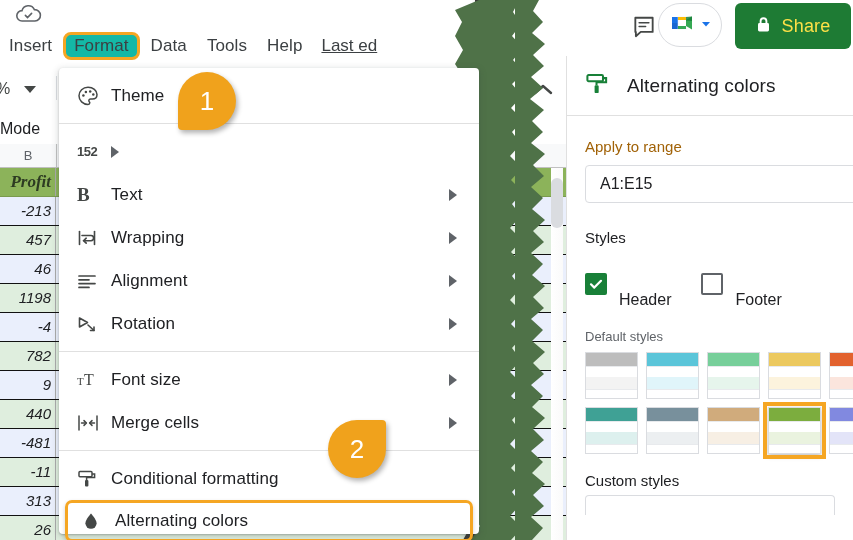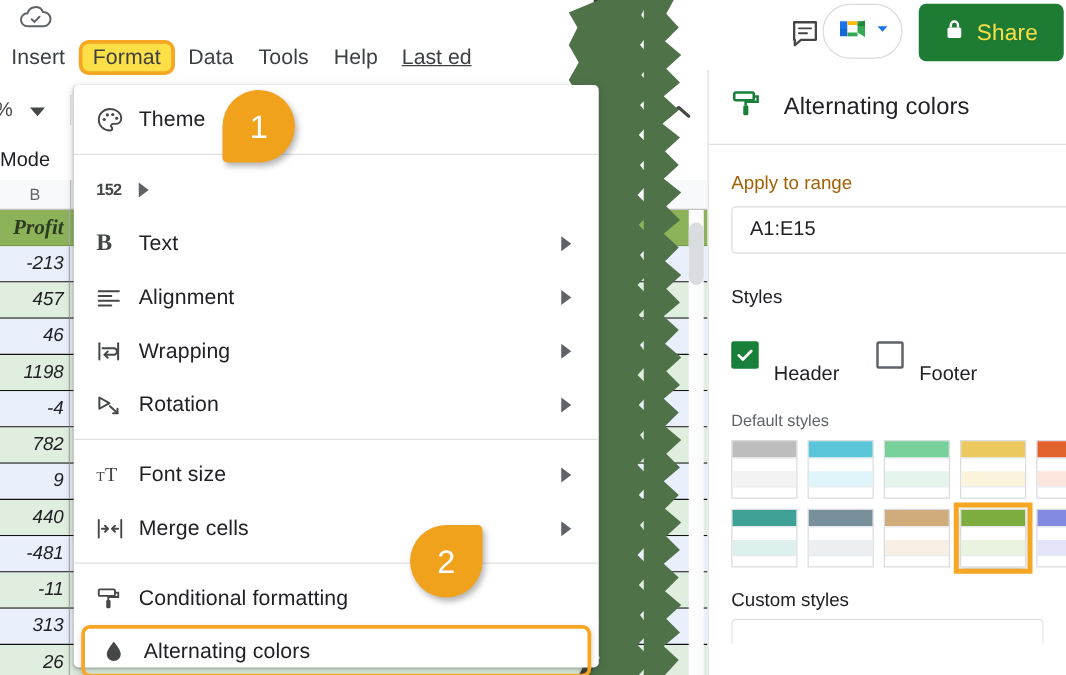--- a/index.html
+++ b/index.html
@@ -17,21 +17,21 @@
 
   
   .cloud-icon { position:absolute; left:14px; top:2px; width:30px; height:26px; }
 
   
   .menubar { position:absolute; left:0; top:30px; width:520px; height:32px; display:flex; align-items:center; }
   .menu-item {
     font-size:17px; color:#3c4043; padding:3px 9px; margin-right:2px;
     border-radius:4px; white-space:nowrap; letter-spacing:0.1px;
   }
-  .menu-item.active { background:#fde047; border:3px solid #f5a623; padding:1px 8px; border-radius:8px; }
+  .menu-item.active { background:#14b8a6; border:3px solid #f5a623; padding:1px 8px; border-radius:8px; }
   .menu-last-edit { font-size:17px; color:#3c4043; text-decoration:underline; margin-left:8px; white-space:nowrap; }
 
   
   .toolbar-frag { position:absolute; left:0px; top:72px; width:70px; height:34px; display:flex; align-items:center; }
   .tb-pct { font-size:16px; color:#444746; margin-left:-4px; }
   .tb-caret { margin-left:14px; width:0;height:0;border-left:6px solid transparent;border-right:6px solid transparent;border-top:7px solid #444746; }
   .tb-sep { position:absolute; left:56px; top:76px; width:1px; height:24px; background:#dadce0; }
 
   
   .mode-line { position:absolute; left:0; top:116px; width:70px; height:26px; font-size:16px; color:#202124; display:flex; align-items:center; }
@@ -302,44 +302,44 @@
 
     <div class="mi">
       <span class="mi-icon b-icon">B</span>
       <span class="mi-label">Text</span>
       <span class="mi-arrow"></span>
     </div>
 
     <div class="mi">
       <span class="mi-icon">
         <svg width="20" height="18" viewBox="0 0 20 18">
+          <g stroke="#444746" stroke-width="1.6" stroke-linecap="round" fill="none">
+            <line x1="2.5" y1="2.5" x2="2.5" y2="15.5"></line>
+            <line x1="17.5" y1="2.5" x2="17.5" y2="15.5"></line>
+            <path d="M5 6.5 H14 A2.6 2.6 0 0 1 14 11.7 H7"></path>
+            <path d="M9.2 9.2 L6.6 11.7 L9.2 14.2"></path>
+          </g>
+        </svg>
+      </span>
+      <span class="mi-label">Wrapping</span>
+      <span class="mi-arrow"></span>
+    </div>
+
+    <div class="mi">
+      <span class="mi-icon">
+        <svg width="20" height="18" viewBox="0 0 20 18">
           <g stroke="#444746" stroke-width="1.7" stroke-linecap="round">
             <line x1="2" y1="4" x2="18" y2="4"></line>
             <line x1="2" y1="7.8" x2="12" y2="7.8"></line>
             <line x1="2" y1="11.6" x2="18" y2="11.6"></line>
             <line x1="2" y1="15.4" x2="12" y2="15.4"></line>
           </g>
         </svg>
       </span>
       <span class="mi-label">Alignment</span>
-      <span class="mi-arrow"></span>
-    </div>
-
-    <div class="mi">
-      <span class="mi-icon">
-        <svg width="20" height="18" viewBox="0 0 20 18">
-          <g stroke="#444746" stroke-width="1.6" stroke-linecap="round" fill="none">
-            <line x1="2.5" y1="2.5" x2="2.5" y2="15.5"></line>
-            <line x1="17.5" y1="2.5" x2="17.5" y2="15.5"></line>
-            <path d="M5 6.5 H14 A2.6 2.6 0 0 1 14 11.7 H7"></path>
-            <path d="M9.2 9.2 L6.6 11.7 L9.2 14.2"></path>
-          </g>
-        </svg>
-      </span>
-      <span class="mi-label">Wrapping</span>
       <span class="mi-arrow"></span>
     </div>
 
     <div class="mi">
       <span class="mi-icon">
         <svg width="20" height="18" viewBox="0 0 20 18">
           <g stroke="#444746" stroke-width="1.6" fill="none" stroke-linecap="round" stroke-linejoin="round">
             <path d="M2.5 3 L2.5 12 L10.5 7.5 Z"></path>
             <path d="M11 10 L17 15.5"></path>
             <path d="M13.5 15.5 L17 15.5 L17 12"></path>

